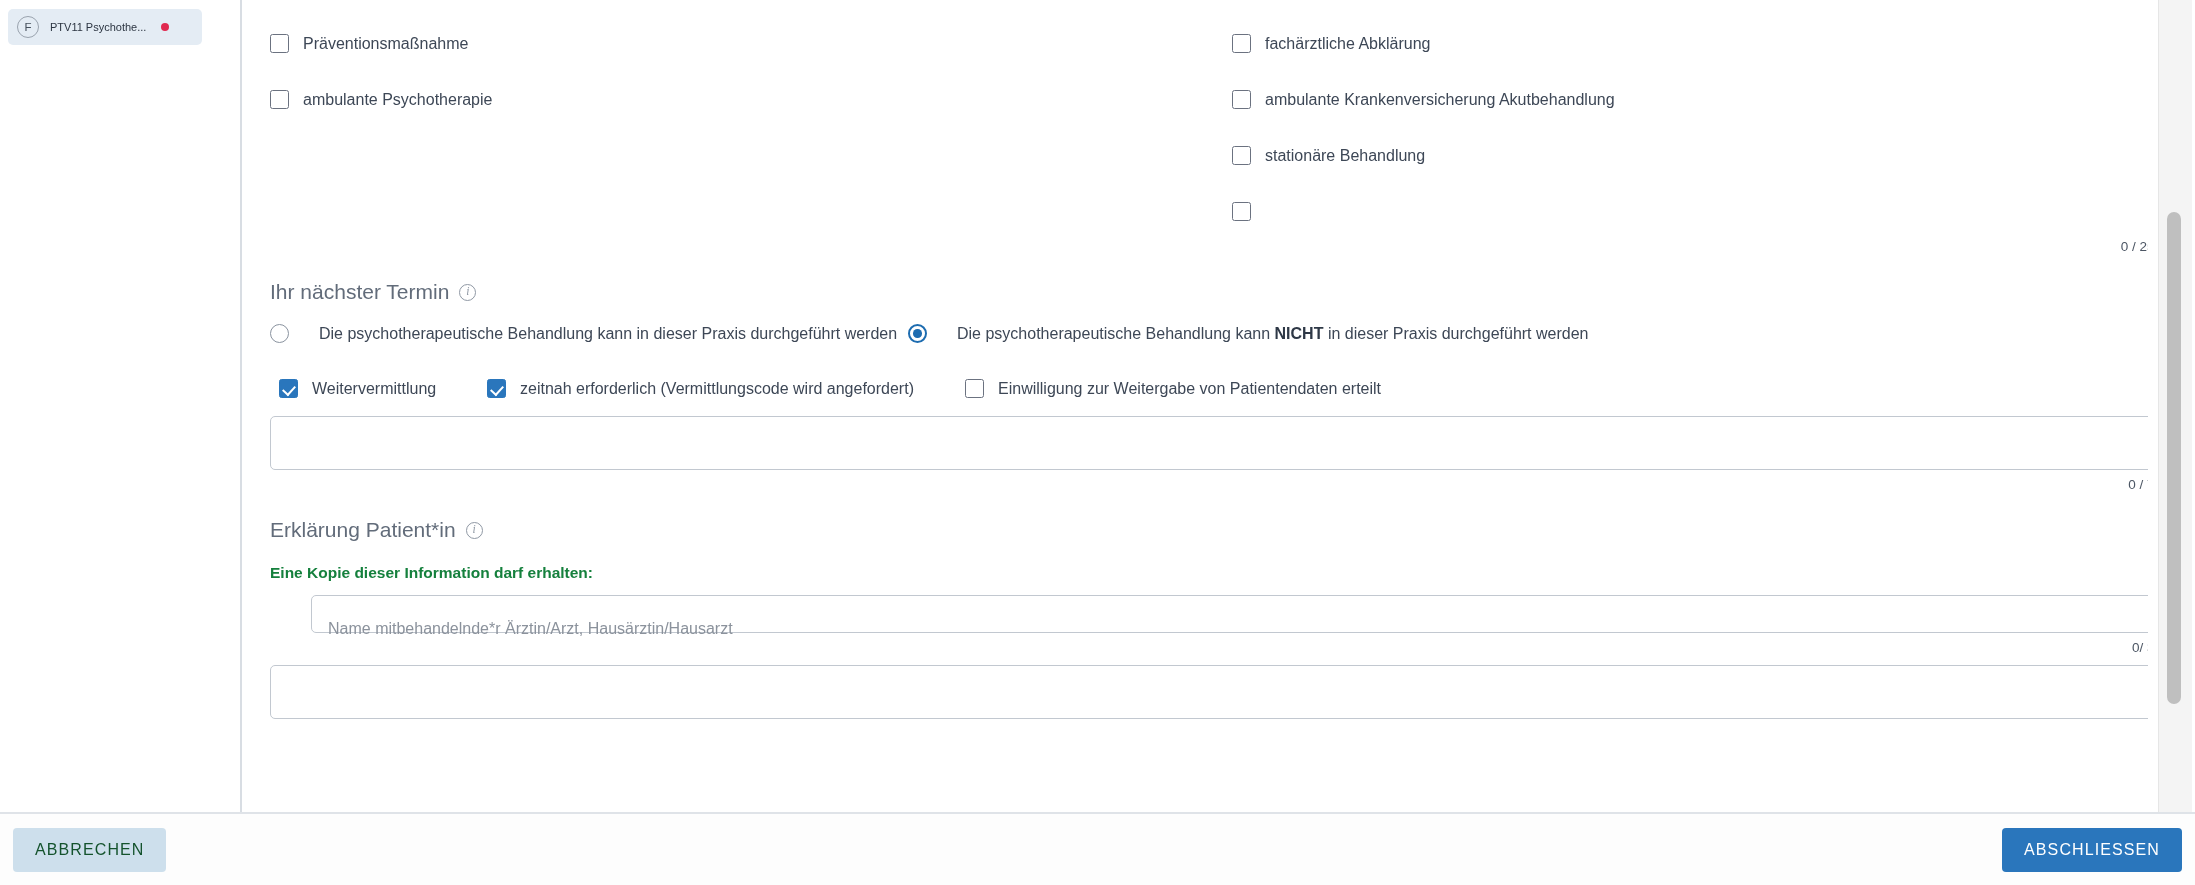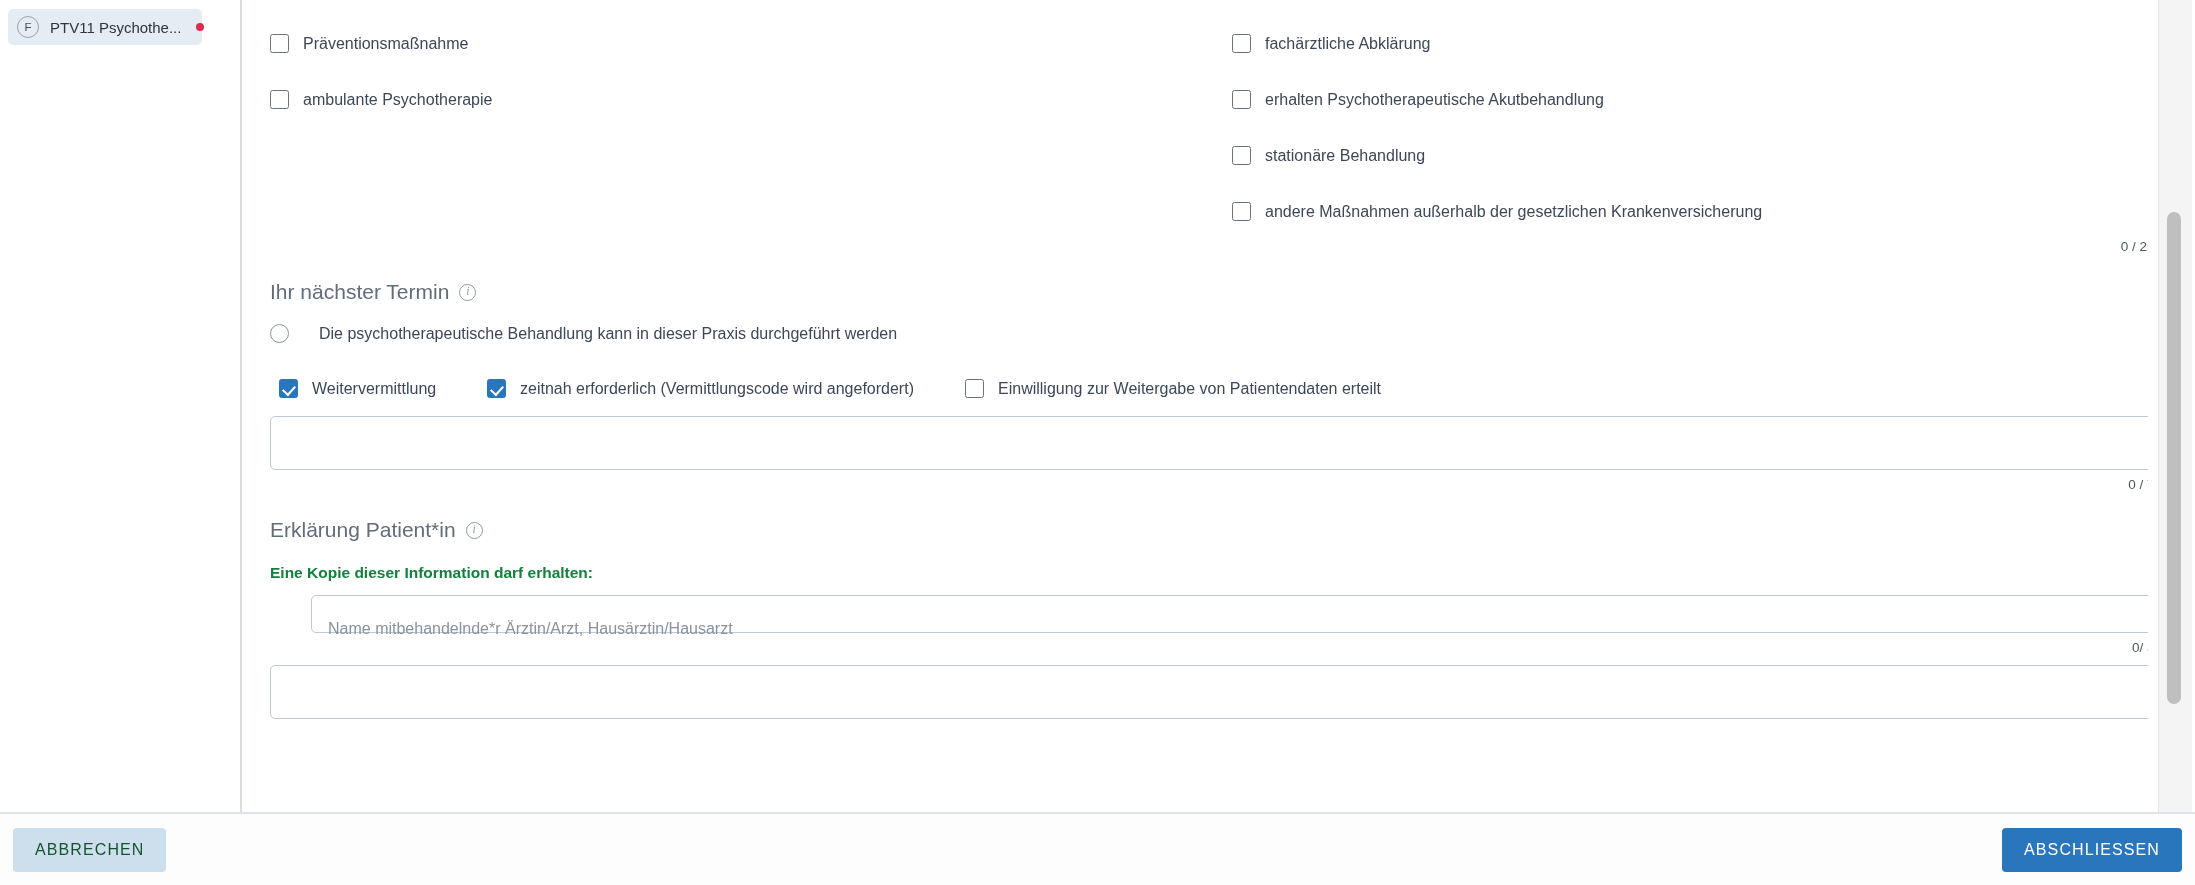--- a/index.html
+++ b/index.html
@@ -34,21 +34,21 @@
   .avatar-chip {
     width: 22px; height: 22px; flex: 0 0 22px;
     border-radius: 50%;
     border: 1px solid #9aa3ae;
     color: #454f5b;
     font-size: 11.5px;
     display: flex; align-items: center; justify-content: center;
     background: transparent;
   }
   .sidebar-item-label {
-    font-size: 15px;
+    font-size: 11px;
     color: #2c3542;
     white-space: nowrap;
   }
   .dirty-dot {
     width: 8px; height: 8px; border-radius: 50%;
     background: #e0294f;
     margin-left: 4px; flex: 0 0 8px;
   }
 
   
@@ -265,48 +265,51 @@
           <span class="box"></span>
           <span class="cb-label">ambulante Psychotherapie</span>
         </div>
 
         <div class="cb-row col-right r0">
           <span class="box"></span>
           <span class="cb-label">fachärztliche Abklärung</span>
         </div>
         <div class="cb-row col-right r1">
           <span class="box"></span>
-          <span class="cb-label">erhalten Psychotherapeutische Akutbehandlung</span>
+          <span class="cb-label">ambulante Krankenversicherung Akutbehandlung</span>
         </div>
         <div class="cb-row col-right r2">
           <span class="box"></span>
           <span class="cb-label">stationäre Behandlung</span>
         </div>
         <div class="cb-row col-right r3">
           <span class="box"></span>
-          <span class="cb-label">andere Maßnahmen außerhalb der gesetzlichen Krankenversicherung</span>
         </div>
       </div>
 
       <div class="field-wrap">
         <div class="counter">0 / 255</div>
       </div>
 
       <div style="height:26px"></div>
       <div class="section-title">
         <span>Ihr nächster Termin</span>
         <span class="info-icon">i</span>
       </div>
 
       <div style="height:20px"></div>
       <div class="radio-row" style="padding-left:14px">
         <div class="opt" style="left:14px">
           <span class="radio"></span>
           <span class="opt-label">Die psychotherapeutische Behandlung kann in dieser Praxis durchgeführt werden</span>
         </div>
+        <div class="opt" style="left:652px">
+          <span class="radio selected"></span>
+          <span class="opt-label"><span>Die psychotherapeutische Behandlung kann </span><b>NICHT</b><span> in dieser Praxis durchgeführt werden</span></span>
+        </div>
       </div>
 
       <div class="cbrow2" style="padding-left:14px">
         <div class="cb-row" style="left:14px">
           <span class="box checked"></span>
           <span class="cb-label">Weitervermittlung</span>
         </div>
         <div class="cb-row" style="left:222px">
           <span class="box checked"></span>
           <span class="cb-label">zeitnah erforderlich (Vermittlungscode wird angefordert)</span>

